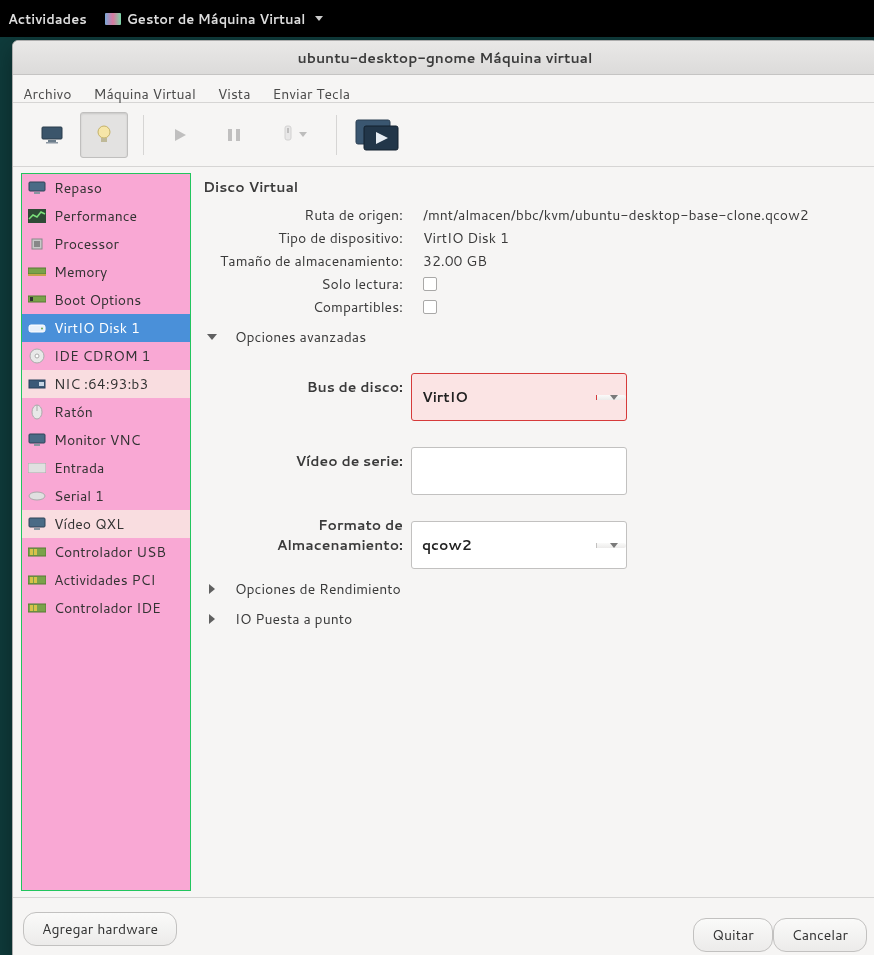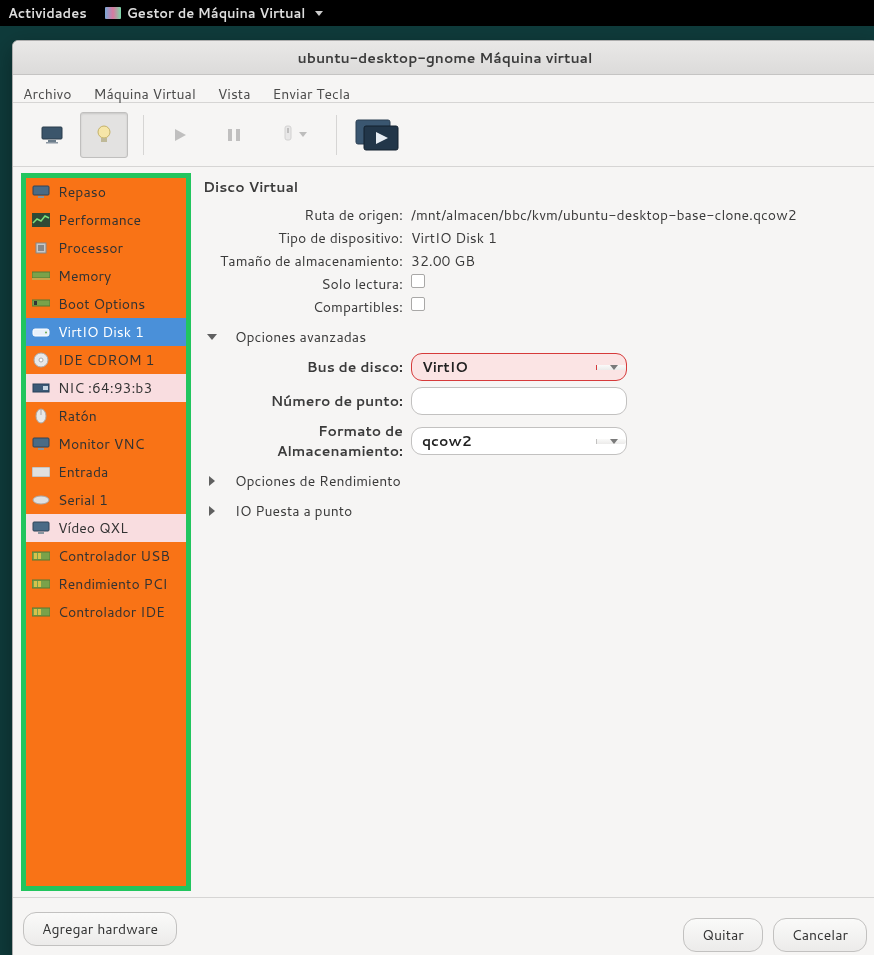--- a/index.html
+++ b/index.html
@@ -8,21 +8,21 @@
     font-family: "Cantarell", "DejaVu Sans", "Segoe UI", sans-serif;
     font-size: 14px;
     background: #0f3b3b;
     color: #222;
     width: 874px;
     height: 955px;
     overflow: hidden;
   }
   
   .topbar {
-    height: 26px;
+    height: 37px;
     background: #000;
     color: #ddd;
     display:flex;
     align-items:center;
     padding: 0 8px;
     gap: 18px;
     font-weight:bold;
     font-size:13px;
   }
   .topbar .app { display:flex; align-items:center; gap:6px; }
@@ -73,65 +73,65 @@
   .tbtn.active{border-color:#c0bfbe;background:#e3e2e1;box-shadow:inset 0 1px 2px rgba(0,0,0,0.12);}
   .tbtn.disabled{opacity:0.45;}
   .divider-v{width:1px;height:40px;background:#d6d5d4;margin:0 6px;}
   .caret{width:0;height:0;border-left:4px solid transparent;border-right:4px solid transparent;border-top:5px solid #7a7a7a;display:inline-block;margin-left:4px;}
 
   
   .body{flex:1;display:flex;min-height:0;}
   .sidebar-col{width:178px;display:flex;flex-direction:column;padding:6px 0 6px 8px;}
   .sidebar{
     flex:1;
-    border:5px solid #22c55e;
-    background:#f97316;
+    border:1px solid #22c55e;
+    background:#f9a8d4;
     overflow:auto;
   }
   .sb-item{
     display:flex;align-items:center;gap:8px;
     height:28px;padding:0 6px;color:#333;cursor:default;
   }
   .sb-item.selected{background:#4a90d9;color:#fff;}
   .sb-item.pink{background:#f9dde0;}
   .sb-icon{width:18px;height:16px;flex:0 0 18px;display:flex;align-items:center;justify-content:center;}
 
   
   .content{flex:1;padding:8px 20px 8px 12px;overflow:hidden;}
   .section-title{font-weight:bold;color:#3b3b3b;margin:2px 0 8px 0;}
-  .kv{display:flex;align-items:flex-start;margin:3px 0;gap:8px;}
+  .kv{display:flex;align-items:center;margin:3px 0;gap:20px;}
   .kv .label{width:200px;text-align:right;color:#3b3b3b;}
   .kv .value{color:#3b3b3b;}
   .check{width:14px;height:14px;border:1px solid #a9a8a7;border-radius:2px;background:#fff;}
 
   .expander{display:flex;align-items:center;gap:20px;margin:10px 0 4px 6px;color:#3b3b3b;}
   .tri { width:0;height:0;border-top:5px solid transparent;border-bottom:5px solid transparent;border-left:6px solid #606060;display:inline-block;}
   .tri.down{transform:rotate(90deg);}
 
   .field-row{display:flex;align-items:center;gap:8px;margin:6px 0;font-weight:bold;}
   .field-row .lbl{width:200px;text-align:right;color:#3b3b3b;}
   .combo, .input{
-    height:28px;border:1px solid #c2c1c0;border-radius:11px;background:#fff;display:flex;align-items:center;
+    height:48px;border:1px solid #c2c1c0;border-radius:3px;background:#fff;display:flex;align-items:center;margin-top:20px;
   }
   .combo{width:216px;}
   .combo.error{border-color:#d63a3a;background:#fbe4e4;}
   .combo .txt{flex:1;padding:0 10px;}
   .combo .arrow{width:30px;border-left:1px solid #c2c1c0;display:flex;align-items:center;justify-content:center;background:linear-gradient(#fafaf9,#ecebea);border-radius:0 3px 3px 0;}
   .combo.error .arrow{border-left-color:#d63a3a;}
   .input{width:216px;padding:0 8px;}
 
   
   .footer{
     display:flex;align-items:center;justify-content:space-between;
     padding:8px 10px;border-top:1px solid #d6d5d4;
   }
   .btn{
     height:34px;padding:0 18px;border:1px solid #c2c1c0;border-radius:13px;background:linear-gradient(#fafaf9,#ecebea);display:flex;align-items:center;justify-content:center;color:#333;
   }
-  .right-btns{display:flex;gap:10px;margin-top:12px;}
+  .right-btns{display:flex;gap:0;margin-top:12px;}
 
   
   svg{display:block;}
 </style>
 </head>
 <body>
 
 <div class="topbar">
   <span>Actividades</span>
   <span class="app">
@@ -327,21 +327,21 @@
             <span>Controlador USB</span>
           </div>
           <div class="sb-item">
             <span class="sb-icon">
               <svg width="18" height="12">
                 <rect x="0" y="2" width="18" height="8" fill="#7aa24a" stroke="#567a32"></rect>
                 <rect x="2" y="3" width="3" height="6" fill="#d8c24a"></rect>
                 <rect x="6" y="3" width="3" height="6" fill="#d8c24a"></rect>
               </svg>
             </span>
-            <span>Rendimiento PCI</span>
+            <span>Actividades PCI</span>
           </div>
           <div class="sb-item">
             <span class="sb-icon">
               <svg width="18" height="12">
                 <rect x="0" y="2" width="18" height="8" fill="#7aa24a" stroke="#567a32"></rect>
                 <rect x="2" y="3" width="3" height="6" fill="#d8c24a"></rect>
                 <rect x="6" y="3" width="3" height="6" fill="#d8c24a"></rect>
               </svg>
             </span>
             <span>Controlador IDE</span>
@@ -381,21 +381,21 @@
       <div class="field-row">
         <div class="lbl">Bus de disco:</div>
         <div class="combo error">
           <div class="txt">VirtIO</div>
           <div class="arrow">
               <span class="caret"></span>
             </div>
         </div>
       </div>
       <div class="field-row">
-        <div class="lbl">Número de punto:</div>
+        <div class="lbl">Vídeo de serie:</div>
         <div class="input">
             <span></span>
           </div>
       </div>
       <div class="field-row">
         <div class="lbl">Formato de Almacenamiento:</div>
         <div class="combo">
           <div class="txt">qcow2</div>
           <div class="arrow">
               <span class="caret"></span>

